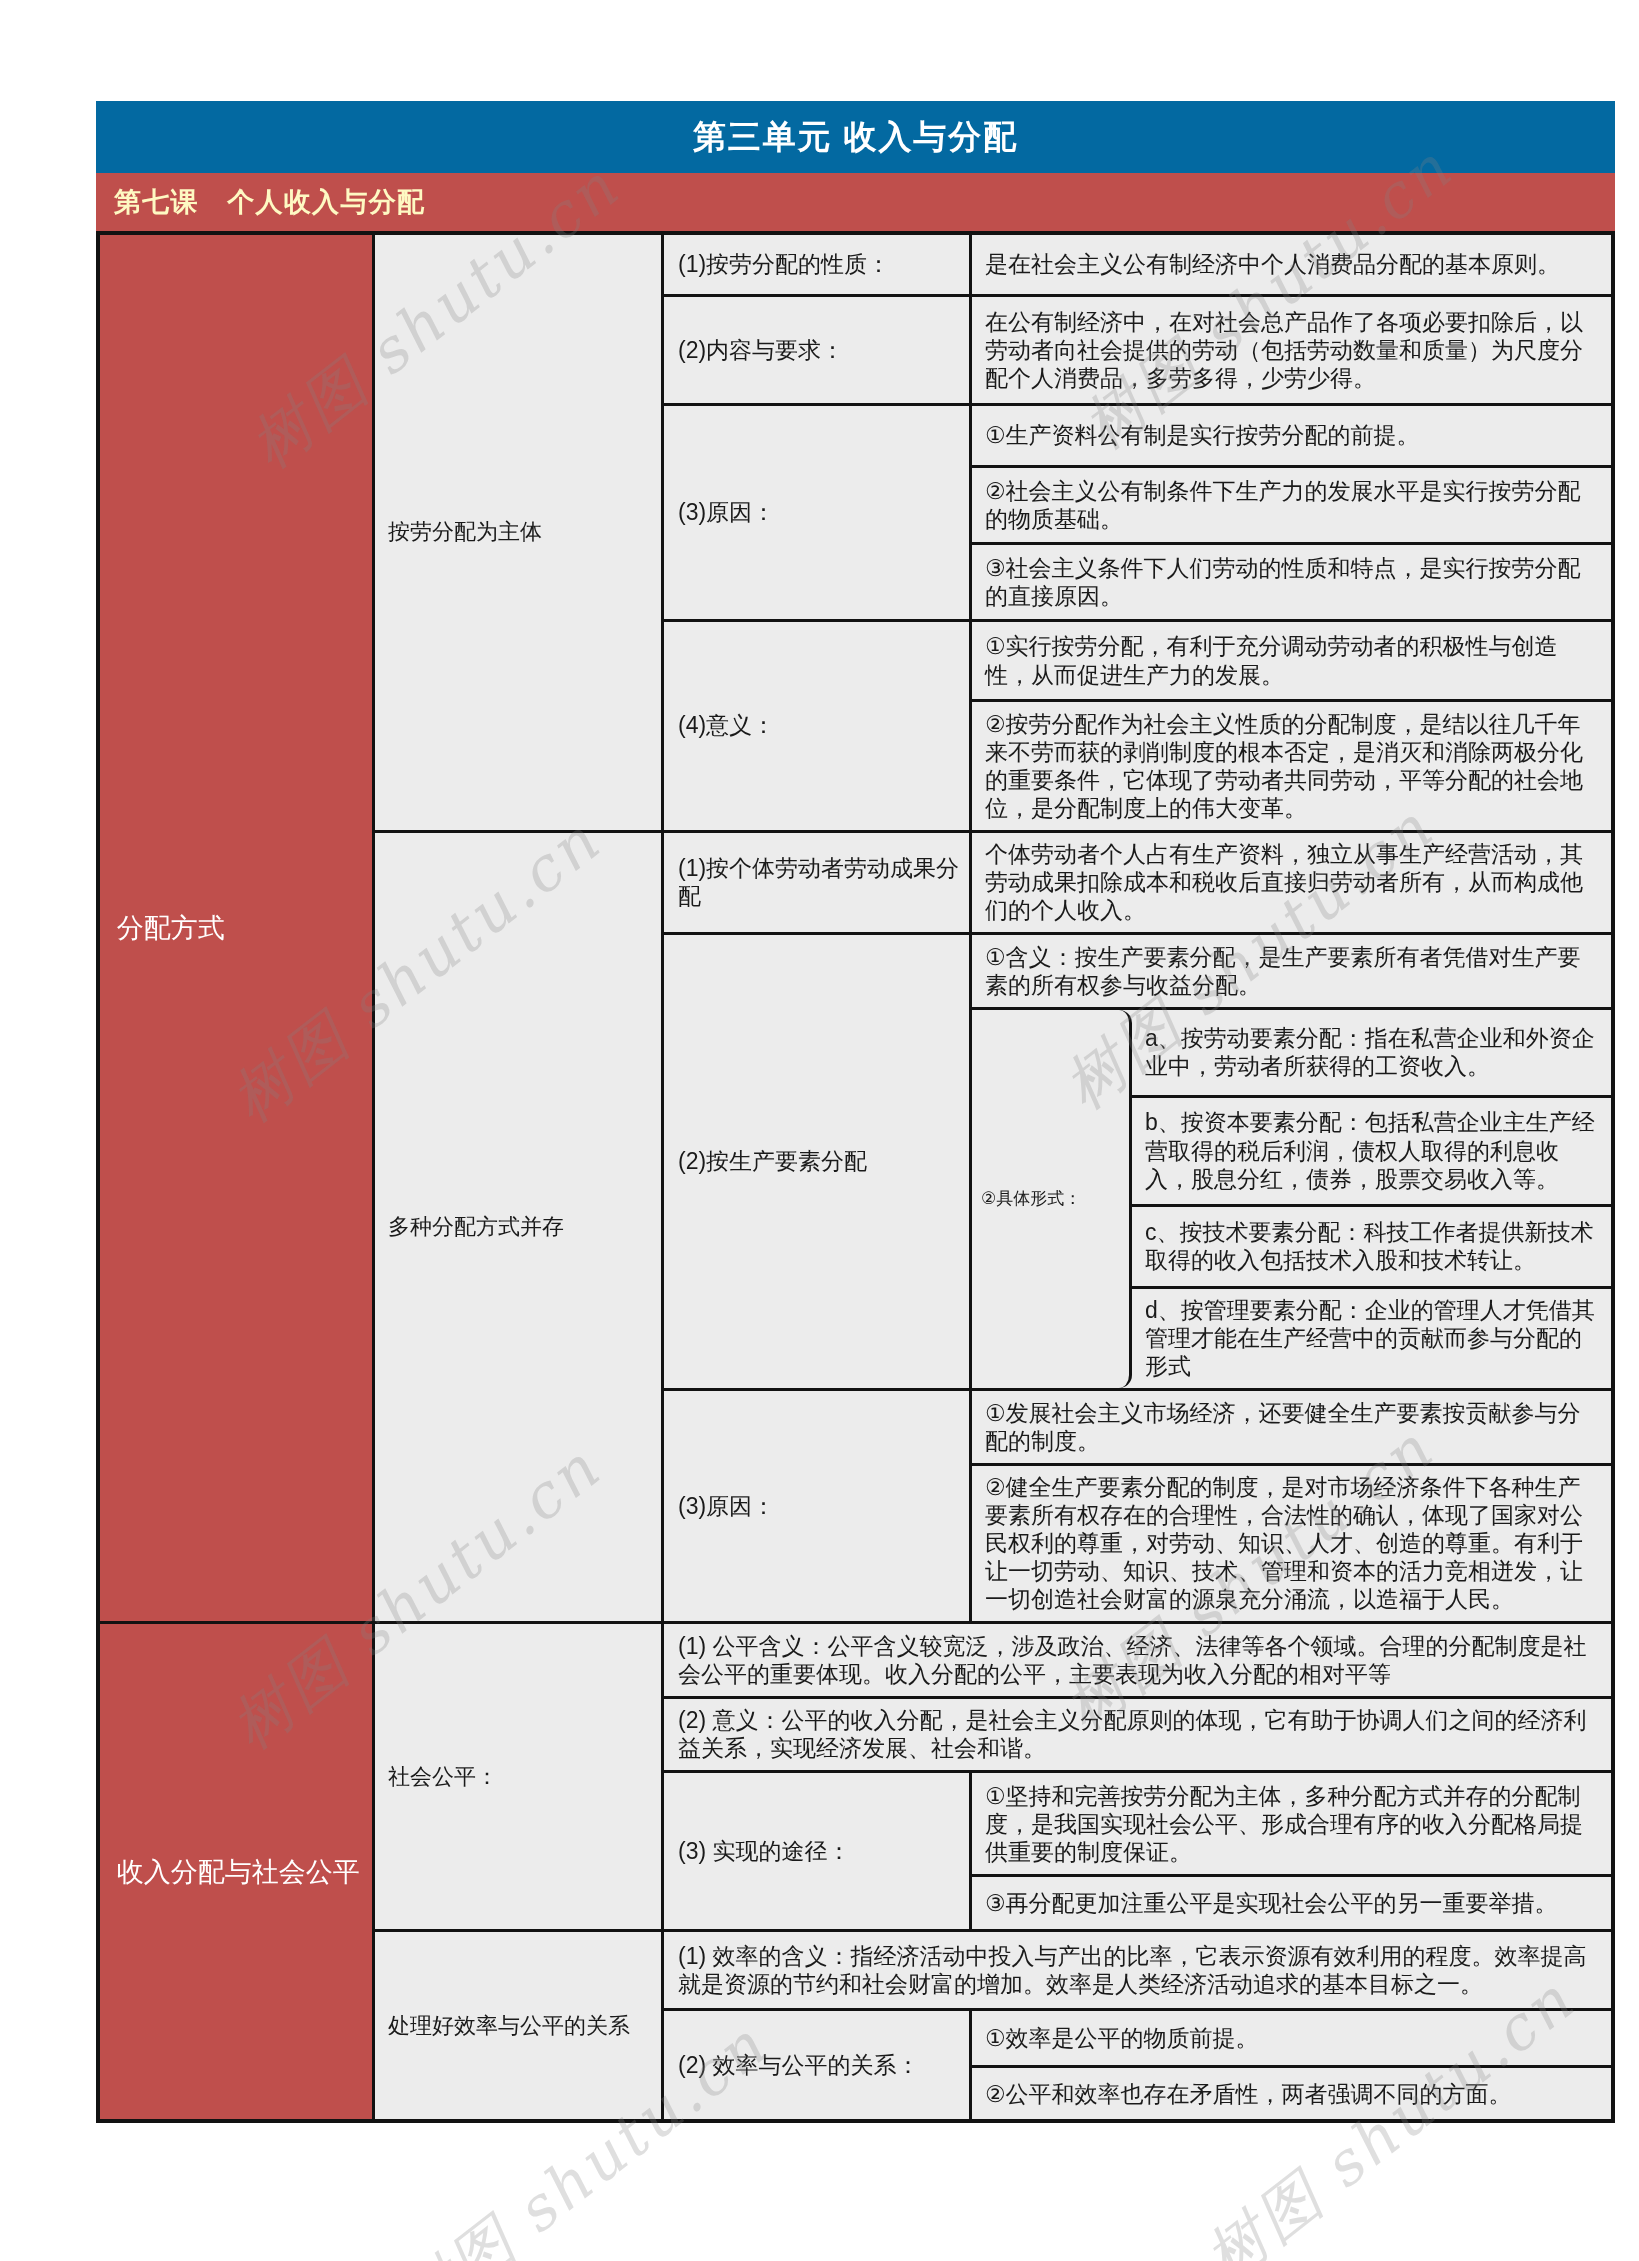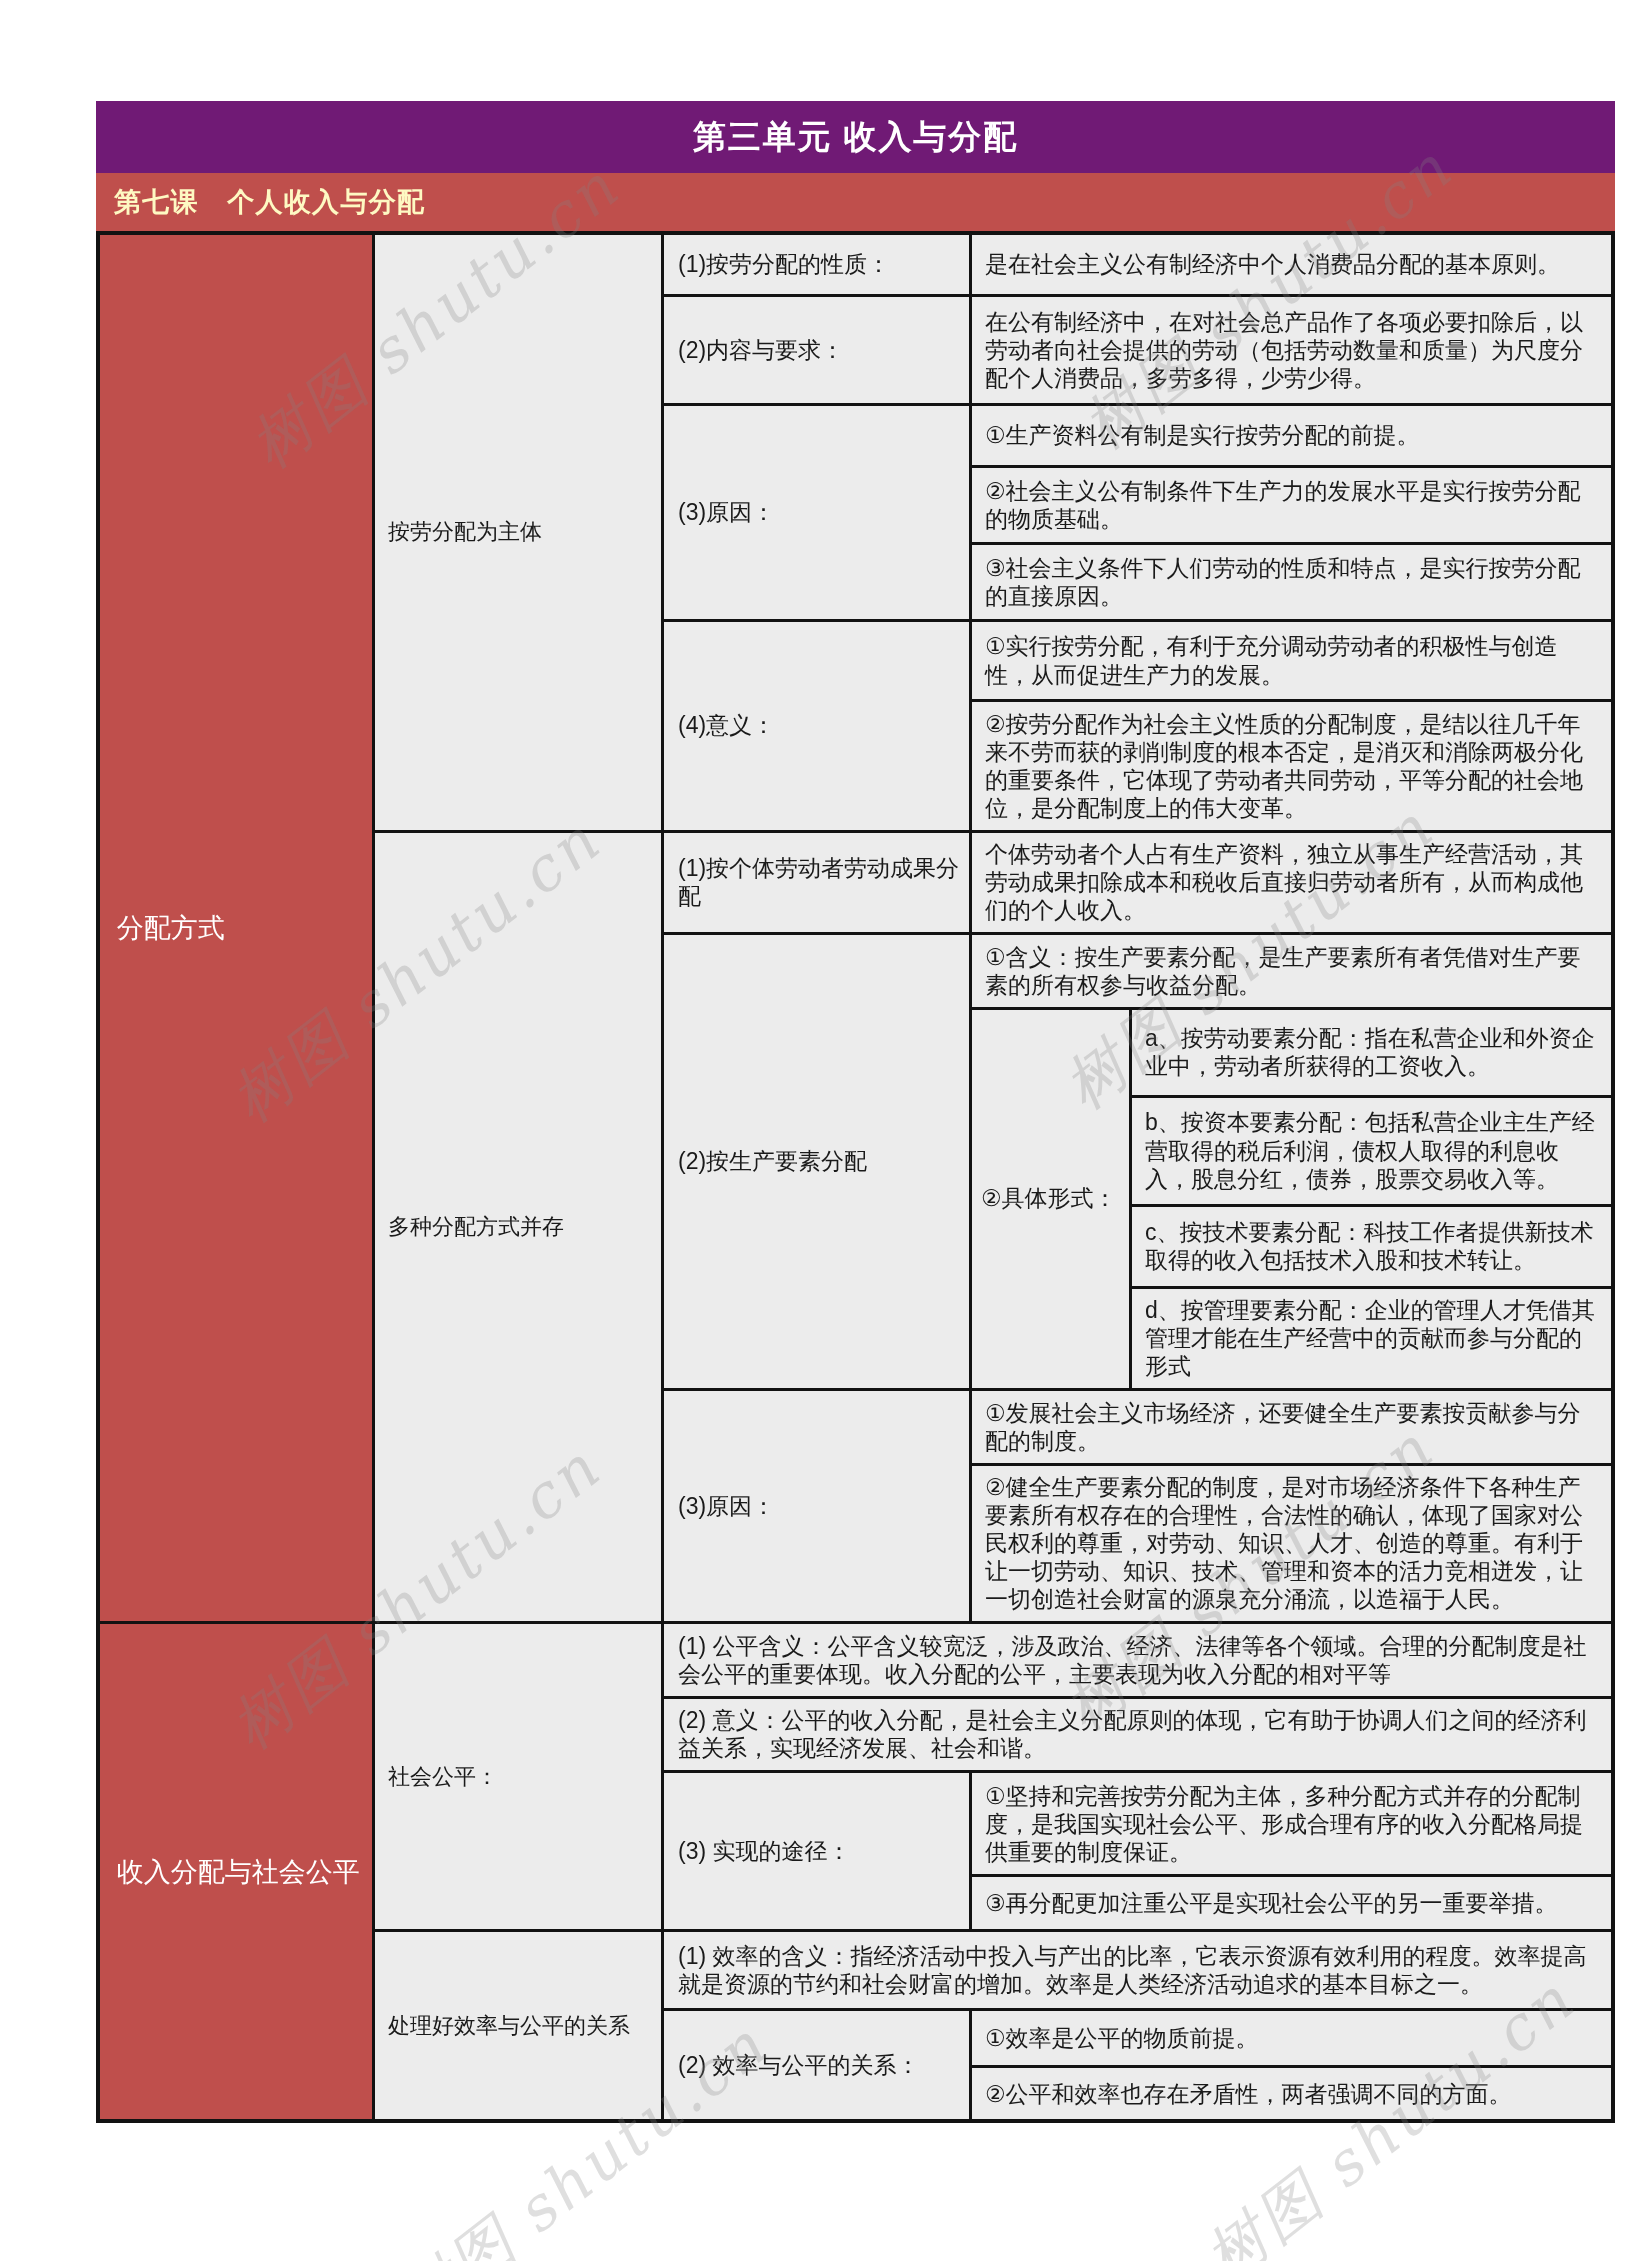--- a/index.html
+++ b/index.html
@@ -20,21 +20,21 @@
     color:var(--text);
   }
   .stage{
     position:absolute;
     left:96px;
     top:101px;
     width:1519px;
   }
   .unit-bar{
     height:72px;
-    background:#701a75;
+    background:#0369a1;
     color:#ffffff;
     display:flex;
     align-items:center;
     justify-content:center;
     font-size:33px;
     font-weight:bold;
     letter-spacing:1.9px;
   }
   .lesson-bar{
     height:58px;
@@ -108,22 +108,23 @@
     font-size:23px;
     line-height:1.22;
   }
   .rowN{display:flex;}
   .c4a{
     width:160px;
     flex:none;
     display:flex;
     align-items:center;
     padding:7.7px 5.1px 7.7px 9px;
-    font-size:23px;
+    font-size:17px;
     border-right:3.2px solid var(--line);
+    border-radius:13px;
   }
   .c4bcol{flex:1;min-width:0;display:flex;flex-direction:column;}
   .c4bcol > * + *{border-top:3.2px solid var(--line);}
   .cF{
     flex:1;
     min-width:0;
     display:flex;
     align-items:center;
     padding:7.7px 14px;
     font-size:23px;

